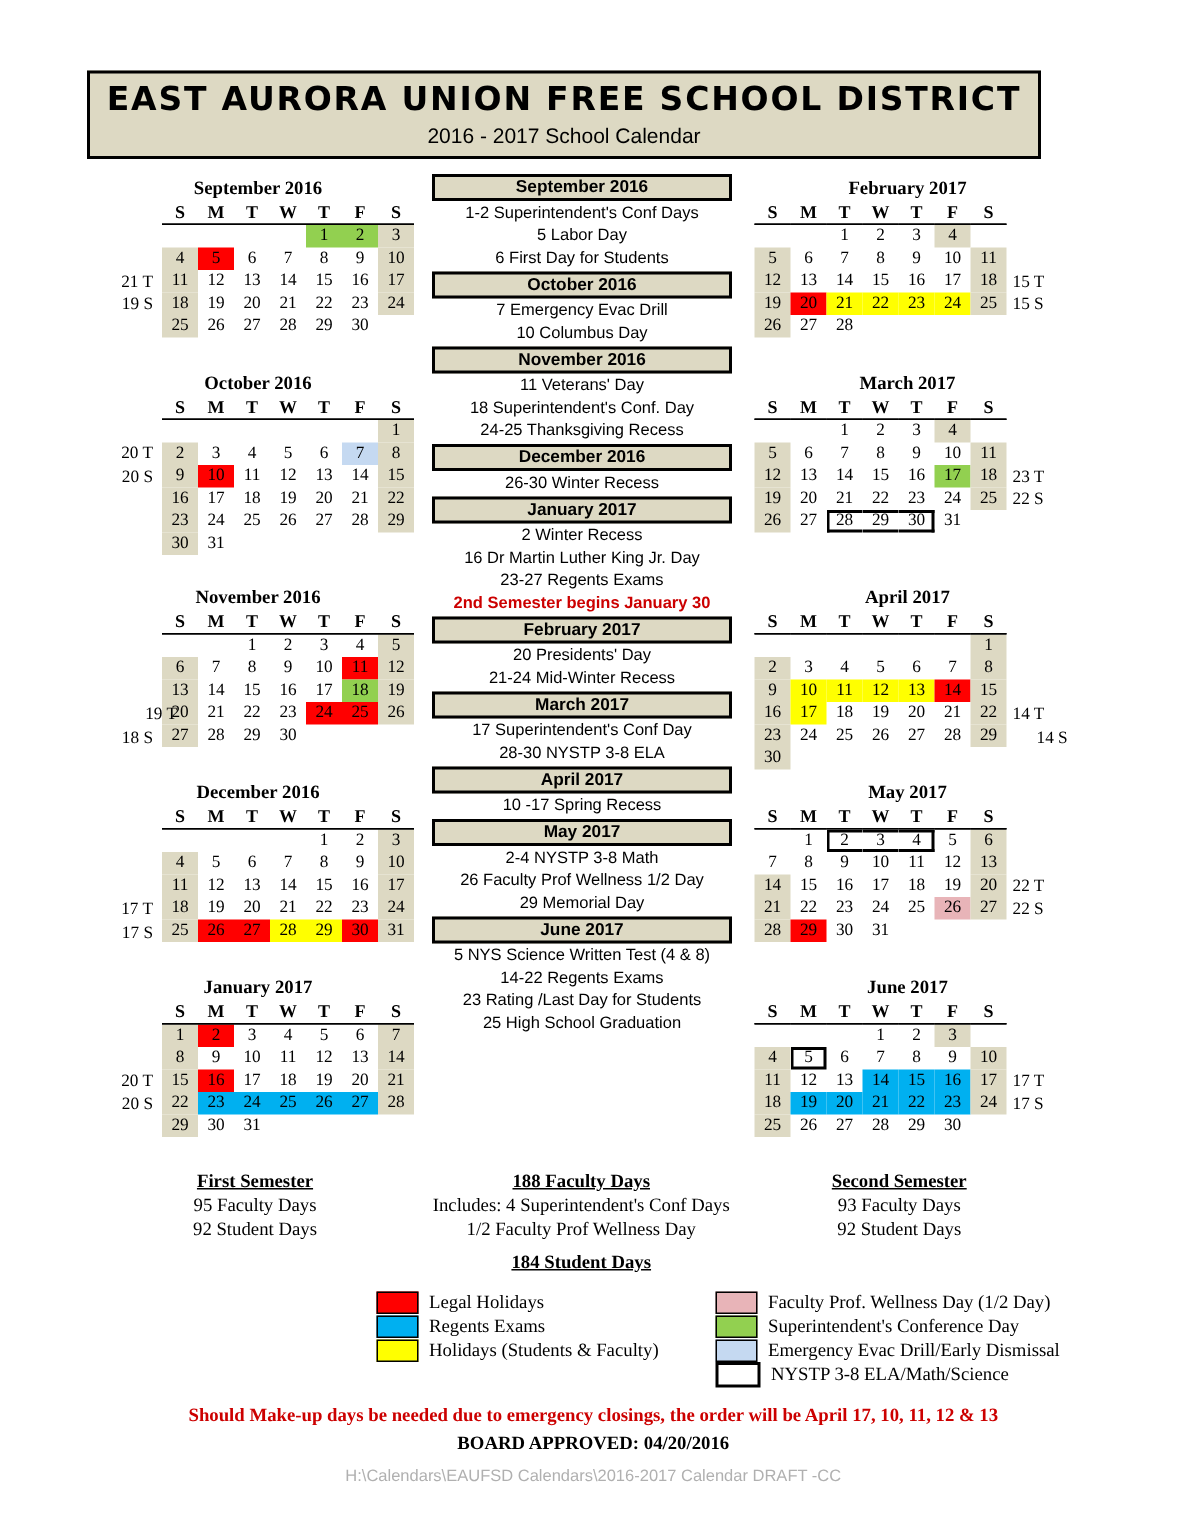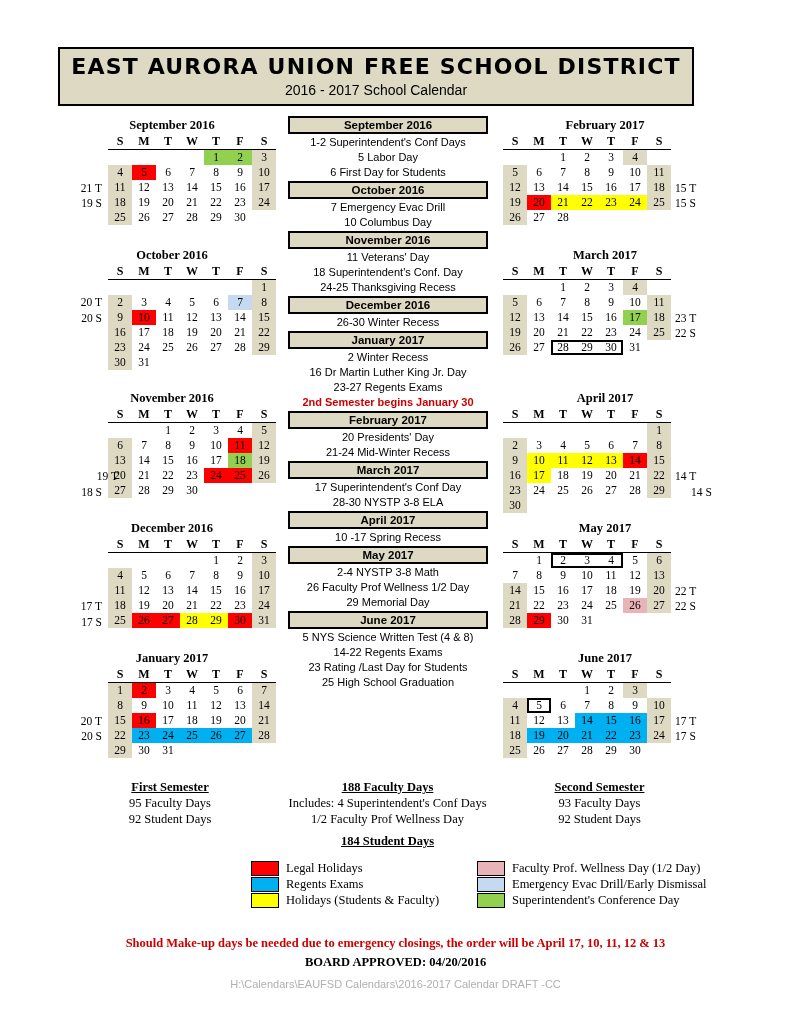--- a/index.html
+++ b/index.html
@@ -854,26 +854,30 @@
         <div class="sw" style="background: rgb(255, 255, 0);"></div>
         <div class="leg-txt">Holidays (Students &amp; Faculty)</div>
       </div>
     </div>
   <div class="legend" id="legend-right-root" style="left:477px;top:861px;">
       <div class="leg-row">
         <div class="sw" style="background: rgb(232, 180, 184);"></div>
         <div class="leg-txt">Faculty Prof. Wellness Day (1/2 Day)</div>
       </div>
       <div class="leg-row">
+        <div class="sw" style="background: rgb(146, 208, 80);"></div>
+        <div class="leg-txt">Superintendent's Conference Day</div>
+      </div>
+      <div class="leg-row">
         <div class="sw" style="background: rgb(197, 217, 241);"></div>
         <div class="leg-txt">Emergency Evac Drill/Early Dismissal</div>
       </div>
       <div class="leg-row">
-        <div class="sw" style="background: rgb(146, 208, 80);"></div>
-        <div class="leg-txt">Superintendent's Conference Day</div>
+        <div class="sw sw-open"></div>
+        <div class="leg-txt">NYSTP 3-8 ELA/Math/Science</div>
       </div>
     </div>
 
   <div class="foot-red" style="top:936px;">Should Make-up days be needed due to emergency closings, the order will be April 17, 10, 11, 12 &amp; 13</div>
   <div class="foot-blk" style="top:955px;">BOARD APPROVED: 04/20/2016</div>
   <div class="foot-path" style="top:978px;">H:\Calendars\EAUFSD Calendars\2016-2017 Calendar DRAFT -CC</div>
 
 </div>
 
 </body></html>

